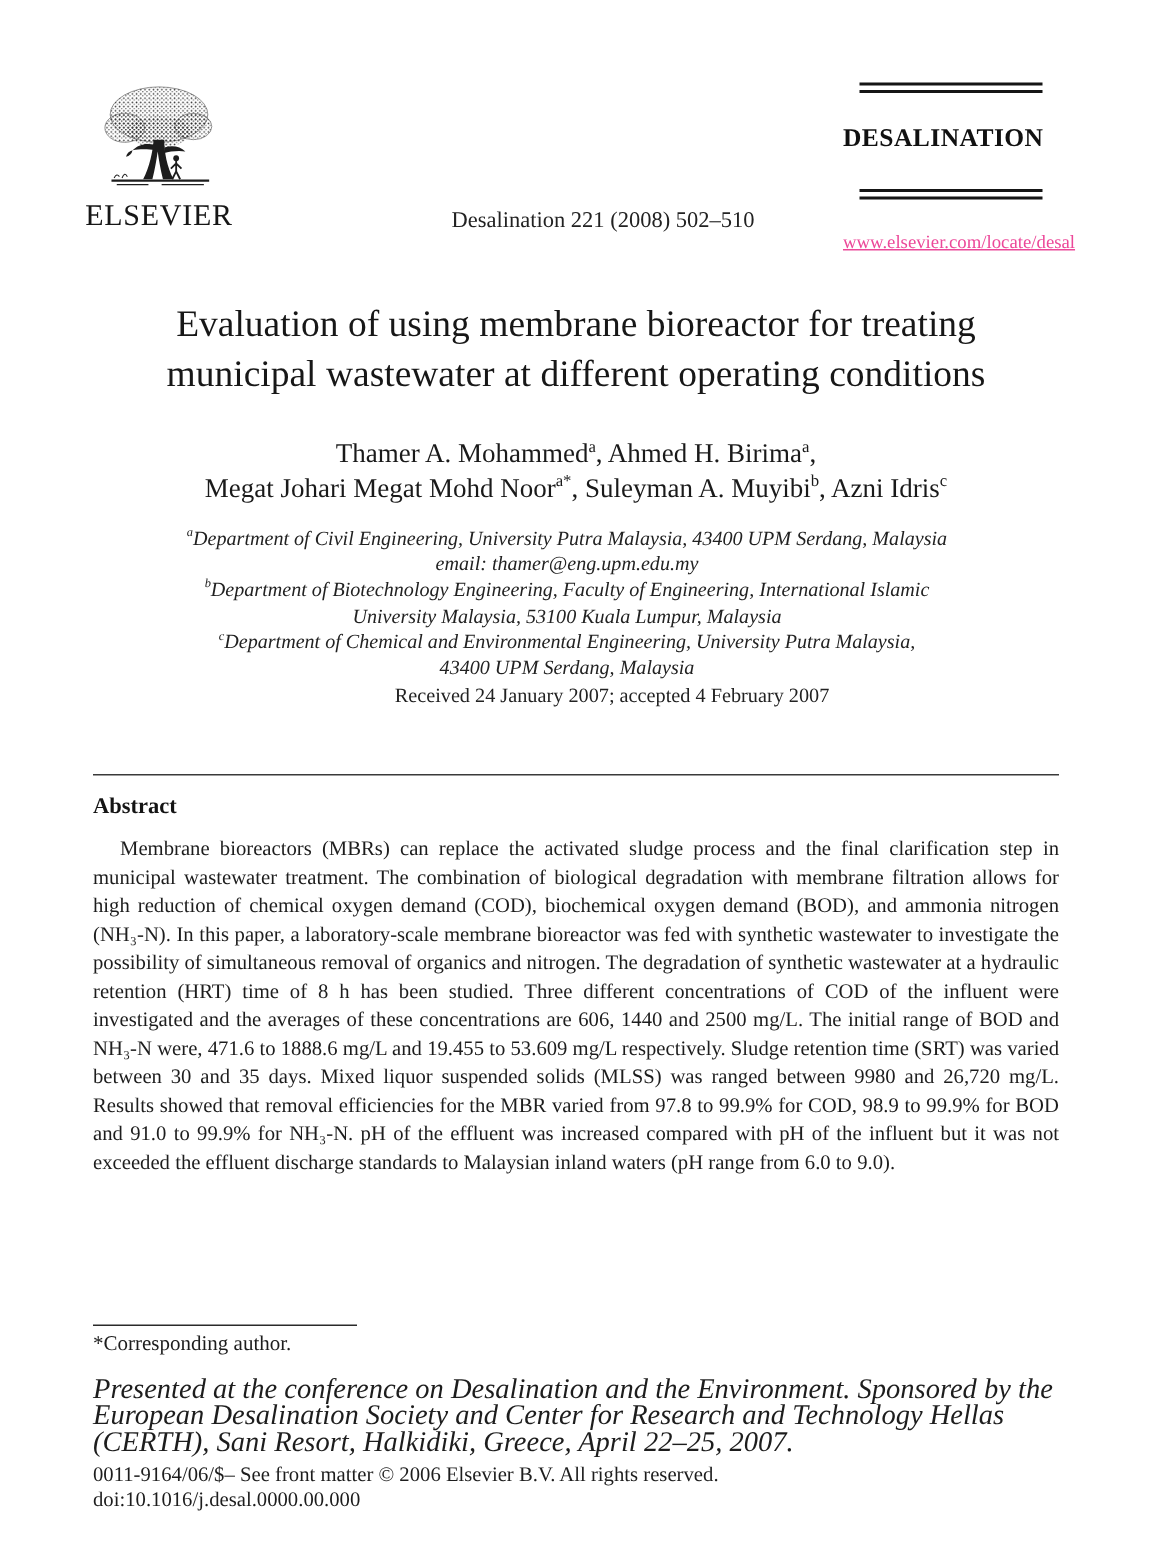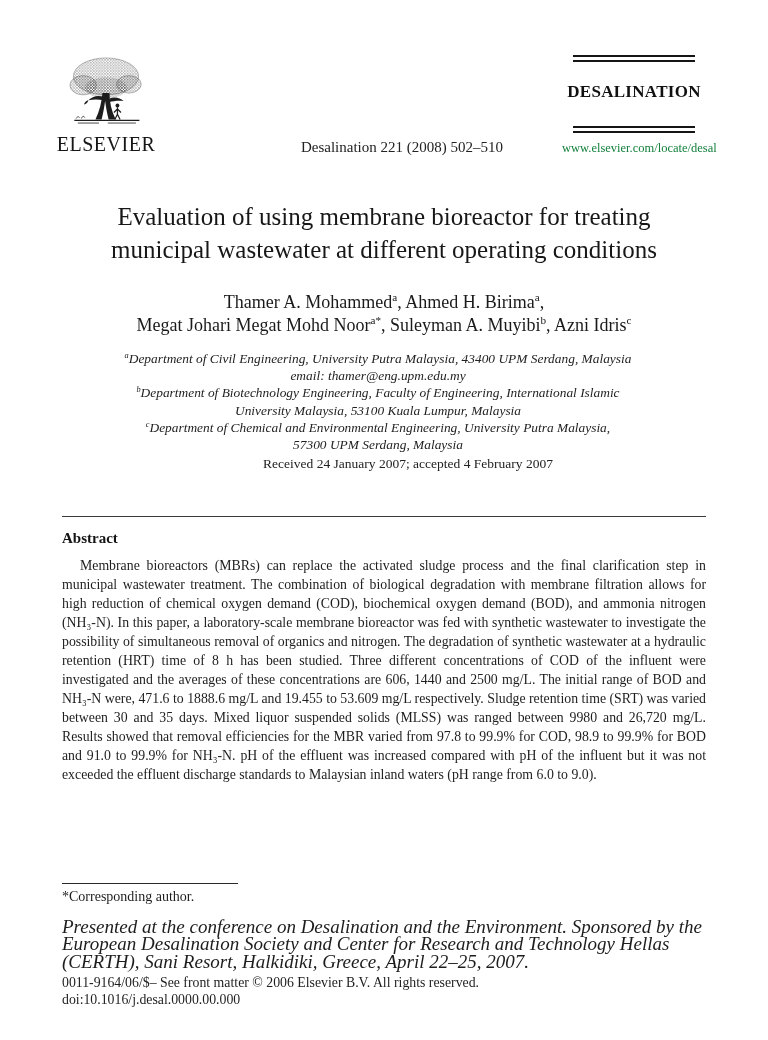--- a/index.html
+++ b/index.html
@@ -6,25 +6,25 @@
   .page{
     position:relative;width:768px;height:1040px;background:#ffffff;
     font-family:"Liberation Serif","DejaVu Serif",serif;color:#1c1c1c;overflow:hidden;
   }
   sup{font-size:62%;line-height:0;vertical-align:super;}
   
   .publisher{position:absolute;left:56px;top:56px;width:100px;text-align:center;}
   .publisher svg{display:block;margin:0 auto;}
   .publisher-name{font-size:20px;letter-spacing:0.5px;margin-top:1px;color:#161616;}
   .citation{position:absolute;left:0;right:0;top:139px;text-align:center;font-size:15px;color:#222;padding-left:36px;}
-  .brand{position:absolute;left:562px;top:55px;width:144px;text-align:center;}
+  .brand{position:absolute;left:562px;top:55px;width:144px;text-align:left;}
   .double-rule{width:122px;margin:0 auto;height:3px;border-top:2px solid #151515;border-bottom:2px solid #151515;box-sizing:content-box;}
   .journal-name{font-size:17px;font-weight:bold;letter-spacing:0.3px;margin-top:20px;height:22px;color:#111;}
   .rule-bottom{margin-top:22px;}
-  .journal-url{font-size:12.5px;margin-top:8px;color:#15803d;}
+  .journal-url{font-size:12.5px;margin-top:21px;color:#ec4899;text-decoration:underline;}
   
   .article-title{position:absolute;left:0;right:0;top:200px;text-align:center;font-size:25px;line-height:33px;color:#171717;}
   .authors{position:absolute;left:0;right:0;top:291px;text-align:center;font-size:18px;line-height:23px;color:#1a1a1a;font-family:Liberation Serif, serif;}
   .affiliations{position:absolute;left:0;right:12px;top:350px;text-align:center;font-style:italic;font-size:13.4px;line-height:17.2px;color:#222;}
   .received{position:absolute;left:0;right:0;top:456px;text-align:center;font-size:13.5px;color:#222;padding-left:48px;}
   
   .abstract-rule{position:absolute;left:62px;width:644px;top:516px;border-top:1.5px solid #3a3a3a;}
   .abstract-heading{position:absolute;left:62px;top:530px;font-size:15px;font-weight:bold;color:#141414;}
   .abstract-text{position:absolute;left:62px;width:644px;top:556px;font-size:13.8px;line-height:19px;text-align:justify;text-indent:18px;color:#1d1d1d;}
   .keywords{position:absolute;left:62px;width:644px;top:763px;font-size:13.5px;color:#1d1d1d;}
@@ -84,21 +84,21 @@
     <div>Thamer A. Mohammed<sup>a</sup>, Ahmed H. Birima<sup>a</sup>,</div>
     <div>Megat Johari Megat Mohd Noor<sup>a*</sup>, Suleyman A. Muyibi<sup>b</sup>, Azni Idris<sup>c</sup></div>
   </div>
 
   <div class="affiliations">
     <div><sup>a</sup>Department of Civil Engineering, University Putra Malaysia, 43400 UPM Serdang, Malaysia</div>
     <div>email: thamer@eng.upm.edu.my</div>
     <div><sup>b</sup>Department of Biotechnology Engineering, Faculty of Engineering, International Islamic</div>
     <div>University Malaysia, 53100 Kuala Lumpur, Malaysia</div>
     <div><sup>c</sup>Department of Chemical and Environmental Engineering, University Putra Malaysia,</div>
-    <div>57300 UPM Serdang, Malaysia</div>
+    <div>43400 UPM Serdang, Malaysia</div>
   </div>
 
   <div class="received">Received 24 January 2007; accepted 4 February 2007</div>
 
   <div class="abstract-rule"></div>
   <div class="abstract-heading">Abstract</div>
   <div class="abstract-text">Membrane bioreactors (MBRs) can replace the activated sludge process and the final clarification step in municipal wastewater treatment. The combination of biological degradation with membrane filtration allows for high reduction of chemical oxygen demand (COD), biochemical oxygen demand (BOD), and ammonia nitrogen (NH₃-N). In this paper, a laboratory-scale membrane bioreactor was fed with synthetic wastewater to investigate the possibility of simultaneous removal of organics and nitrogen. The degradation of synthetic wastewater at a hydraulic retention (HRT) time of 8 h has been studied. Three different concentrations of COD of the influent were investigated and the averages of these concentrations are 606, 1440 and 2500 mg/L. The initial range of BOD and NH₃-N were, 471.6 to 1888.6 mg/L and 19.455 to 53.609 mg/L respectively. Sludge retention time (SRT) was varied between 30 and 35 days. Mixed liquor suspended solids (MLSS) was ranged between 9980 and 26,720 mg/L. Results showed that removal efficiencies for the MBR varied from 97.8 to 99.9% for COD, 98.9 to 99.9% for BOD and 91.0 to 99.9% for NH₃-N. pH of the effluent was increased compared with pH of the influent but it was not exceeded the effluent discharge standards to Malaysian inland waters (pH range from 6.0 to 9.0).</div>
 
 
   <div class="footnote-rule"></div>

